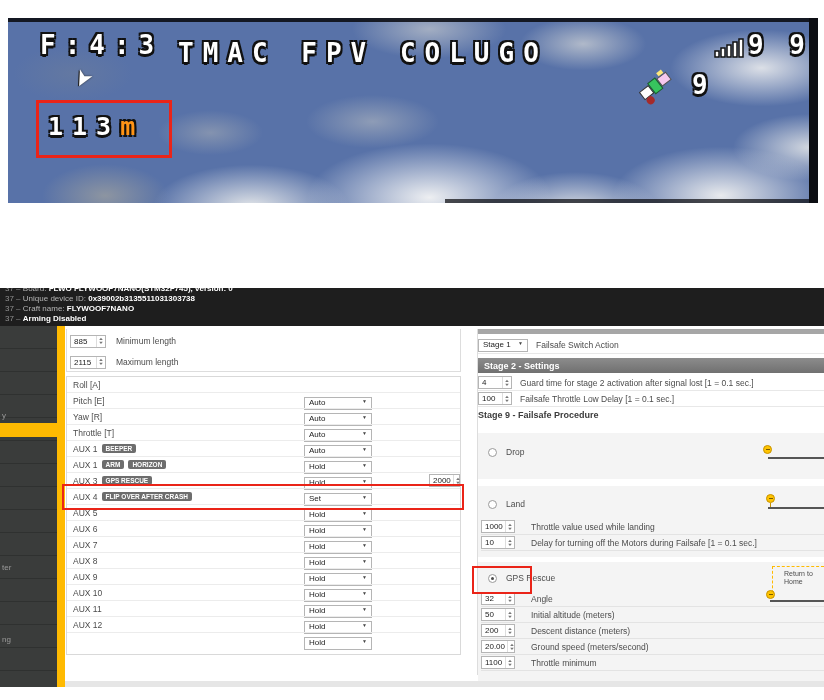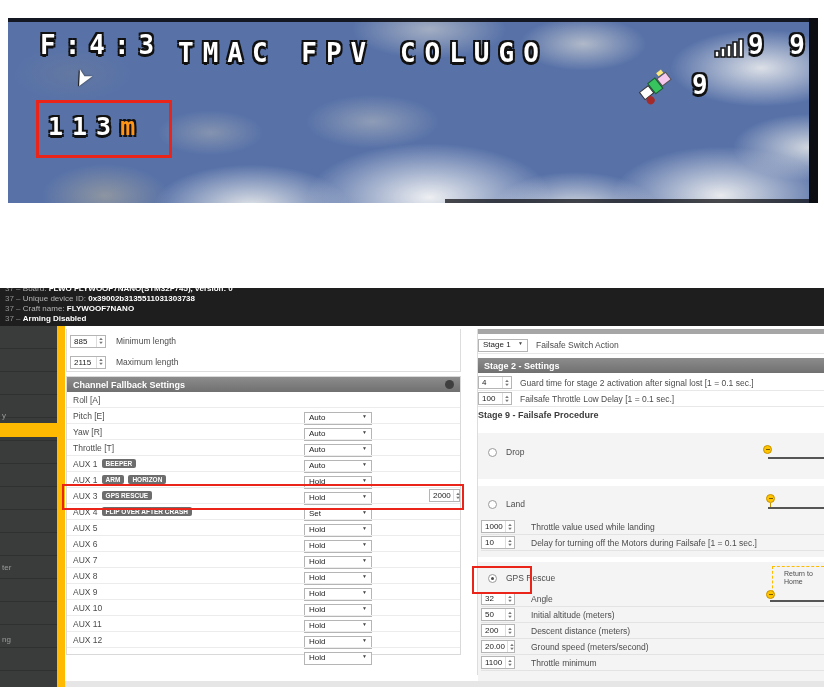--- a/index.html
+++ b/index.html
@@ -221,24 +221,20 @@
           <span class="arr">
               <span>▲</span>
               <span>▼</span>
             </span>
         </div>
         <span>Maximum length</span>
       </div>
     </div>
 
     <div class="fb-panel">
-      <div class="fb-head">
-        <span>Channel Fallback Settings</span>
-        <span class="gear"></span>
-      </div>
 
       <div class="ch-row">
         <span>Roll [A]</span>
         <div class="sel">
             <span>Auto</span>
             <span class="caret">▼</span>
           </div>
       </div>
       <div class="ch-row">
         <span>Pitch [E]</span>

